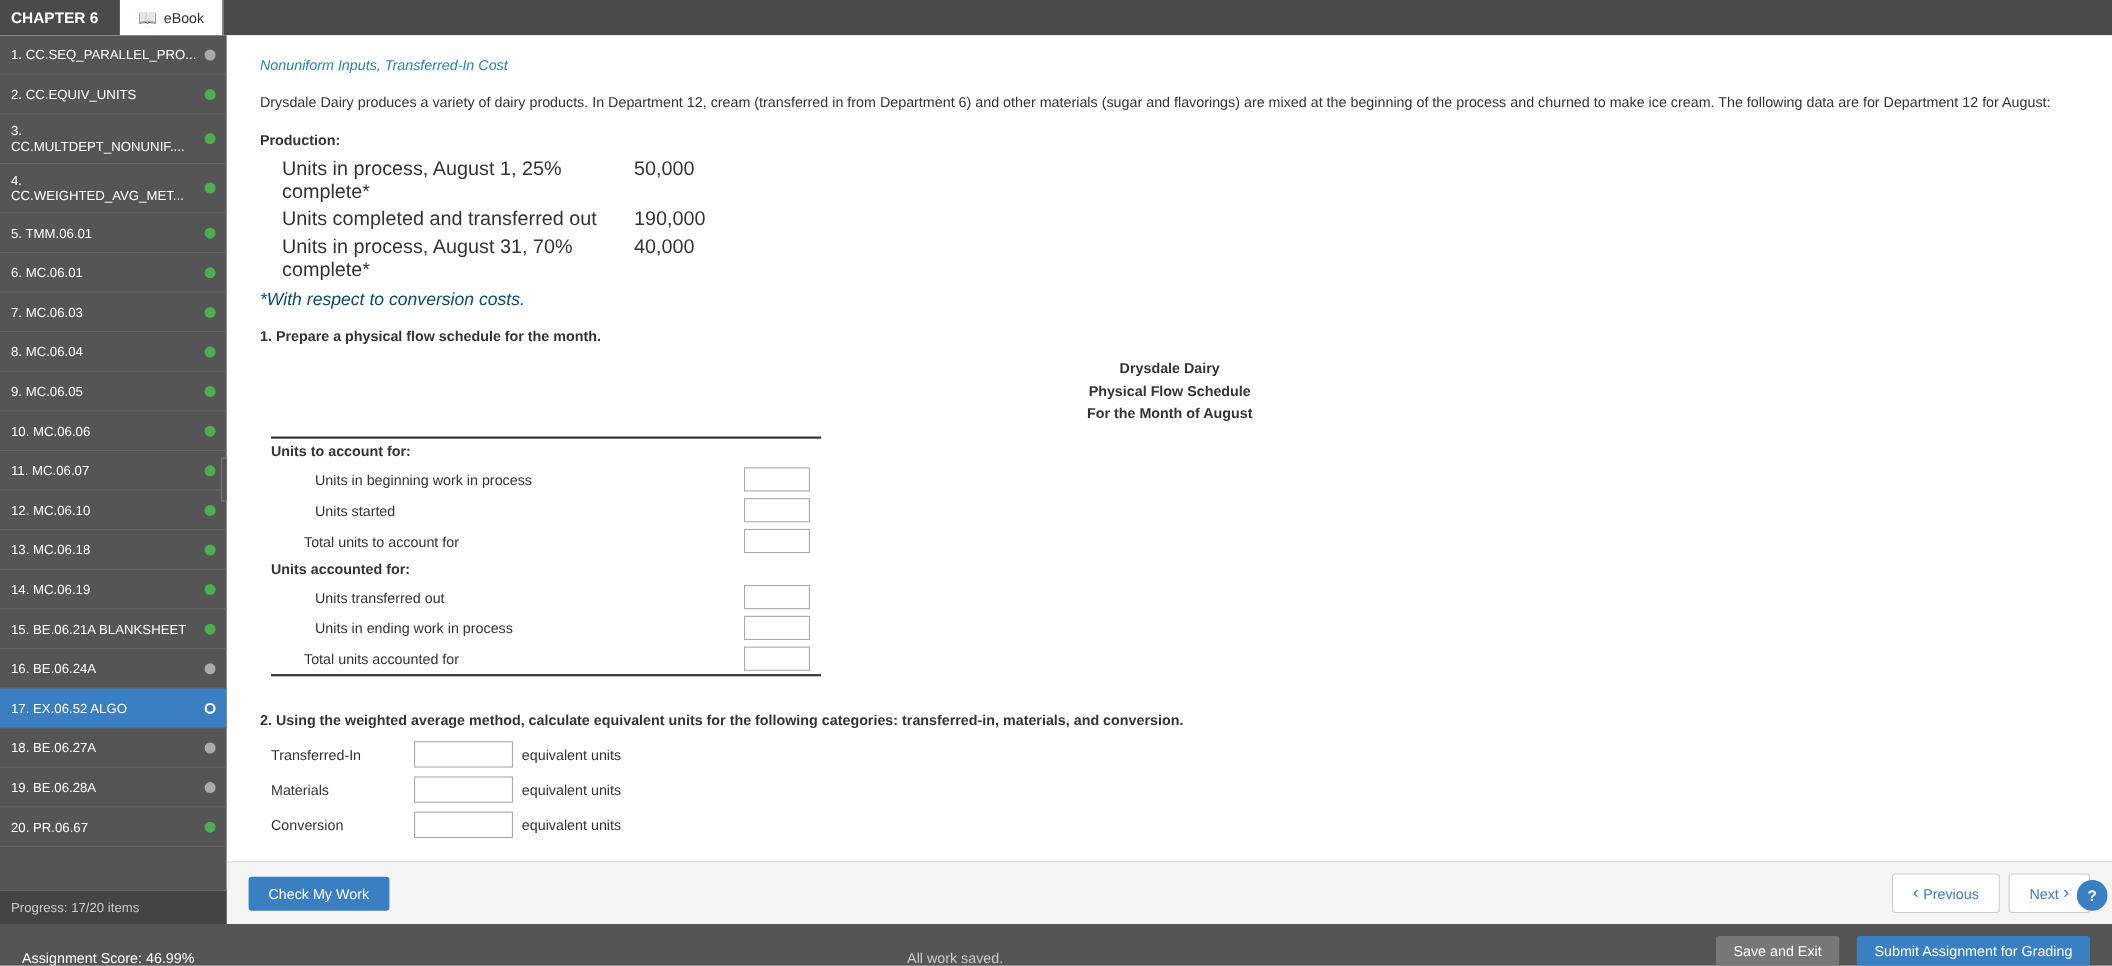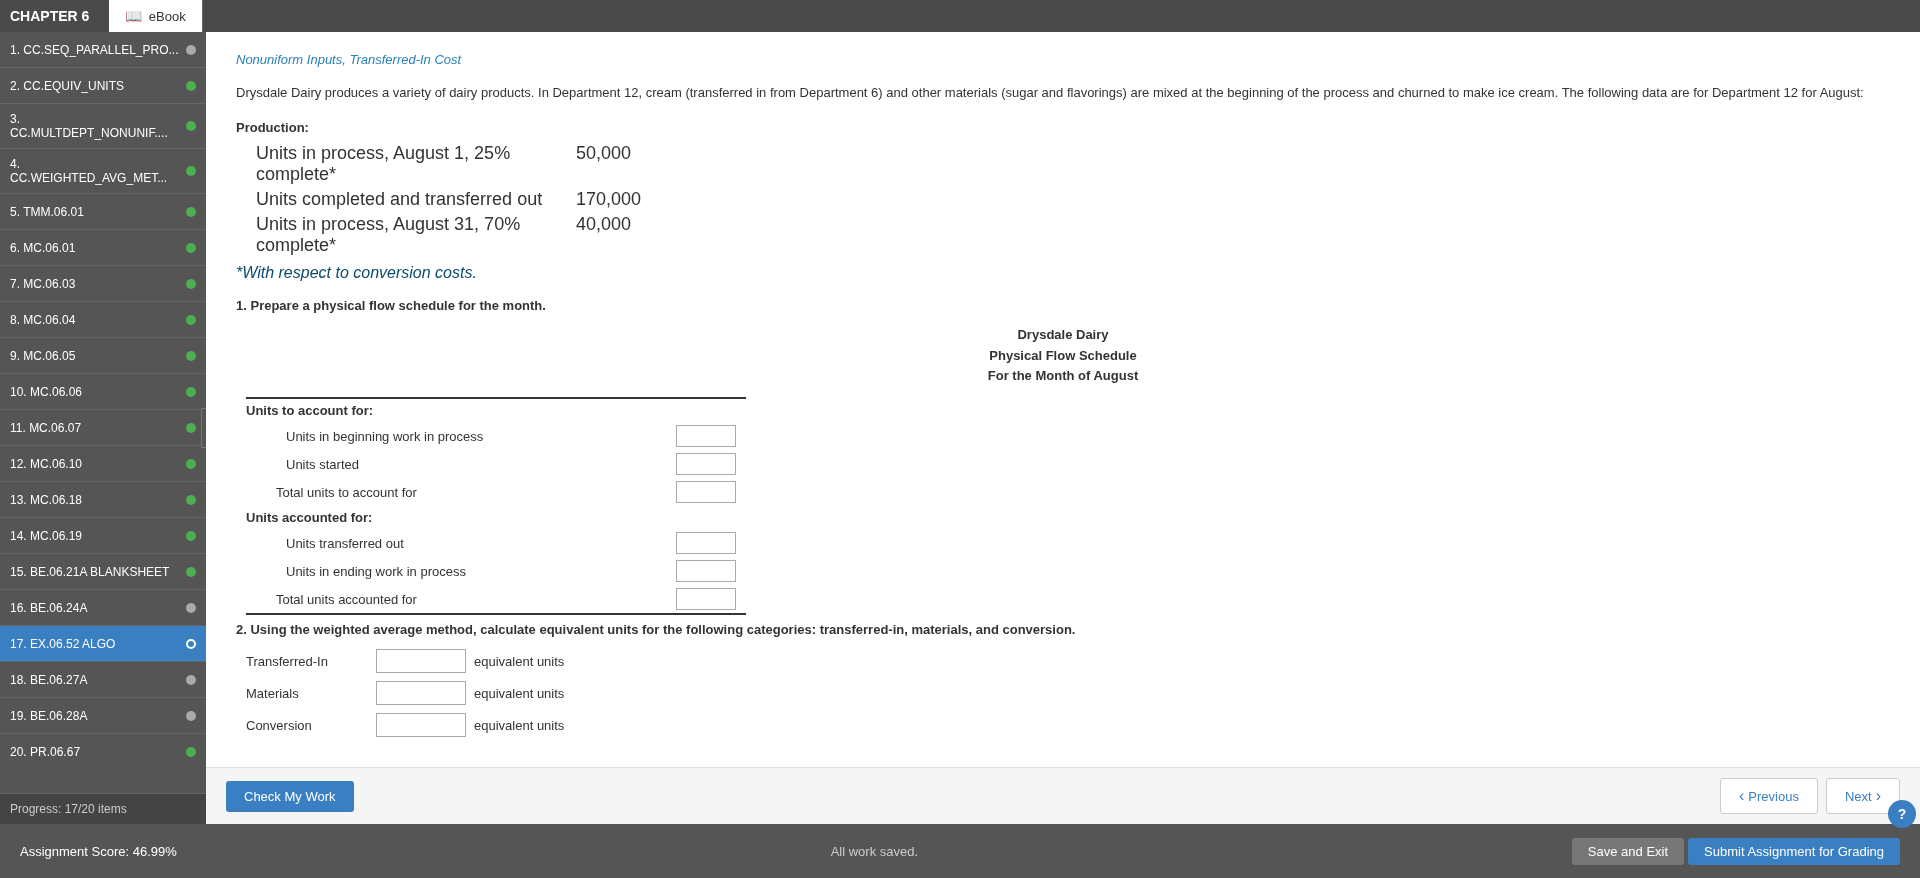--- a/index.html
+++ b/index.html
@@ -179,21 +179,21 @@
       text-align: center;
       font-size: 13px;
       font-weight: bold;
       color: #333;
       line-height: 1.6;
       margin-bottom: 10px;
     }
     .flow-table {
       width: 500px;
       margin-left: 10px;
-      margin-bottom: 7px;
+      margin-bottom: 32px;
       border-top: 2px solid #333;
       border-bottom: 2px solid #333;
     }
     .flow-section-header {
       font-size: 13px;
       font-weight: bold;
       color: #333;
       padding: 4px 0;
     }
     .flow-row {
@@ -279,38 +279,38 @@
       color: #3a7fc1;
       display: flex;
       align-items: center;
       gap: 4px;
     }
     .nav-arrow { font-size: 16px; color: #3a7fc1; }
 
     
     .footer-bar {
       background: #555;
-      height: 54px;
-      display: flex;
-      align-items: center;
+      height: 38px;
+      display: flex;
+      align-items: flex-end;
       padding: 0 20px;
       flex-shrink: 0;
     }
     .assignment-score {
       color: #fff;
       font-size: 13px;
     }
     .all-work-saved {
       color: #ccc;
       font-size: 13px;
       margin: 0 auto;
     }
     .footer-btns {
       display: flex;
-      gap: 4px;
+      gap: 16px;
     }
     .save-exit-btn {
       background: #777;
       color: #fff;
       border: none;
       padding: 6px 16px;
       font-size: 13px;
       cursor: pointer;
       border-radius: 3px;
     }
@@ -458,21 +458,21 @@
       <div class="problem-description">Drysdale Dairy produces a variety of dairy products. In Department 12, cream (transferred in from Department 6) and other materials (sugar and flavorings) are mixed at the beginning of the process and churned to make ice cream. The following data are for Department 12 for August:</div>
 
       <div class="production-header">Production:</div>
       <div class="production-table">
         <div class="production-row">
           <span class="production-row-label">Units in process, August 1, 25% complete*</span>
           <span class="production-row-value">50,000</span>
         </div>
         <div class="production-row">
           <span class="production-row-label">Units completed and transferred out</span>
-          <span class="production-row-value">170,000</span>
+          <span class="production-row-value">190,000</span>
         </div>
         <div class="production-row">
           <span class="production-row-label">Units in process, August 31, 70% complete*</span>
           <span class="production-row-value">40,000</span>
         </div>
       </div>
       <div class="footnote">*With respect to conversion costs.</div>
 
       <div class="question-number">
         <span>1.</span>

